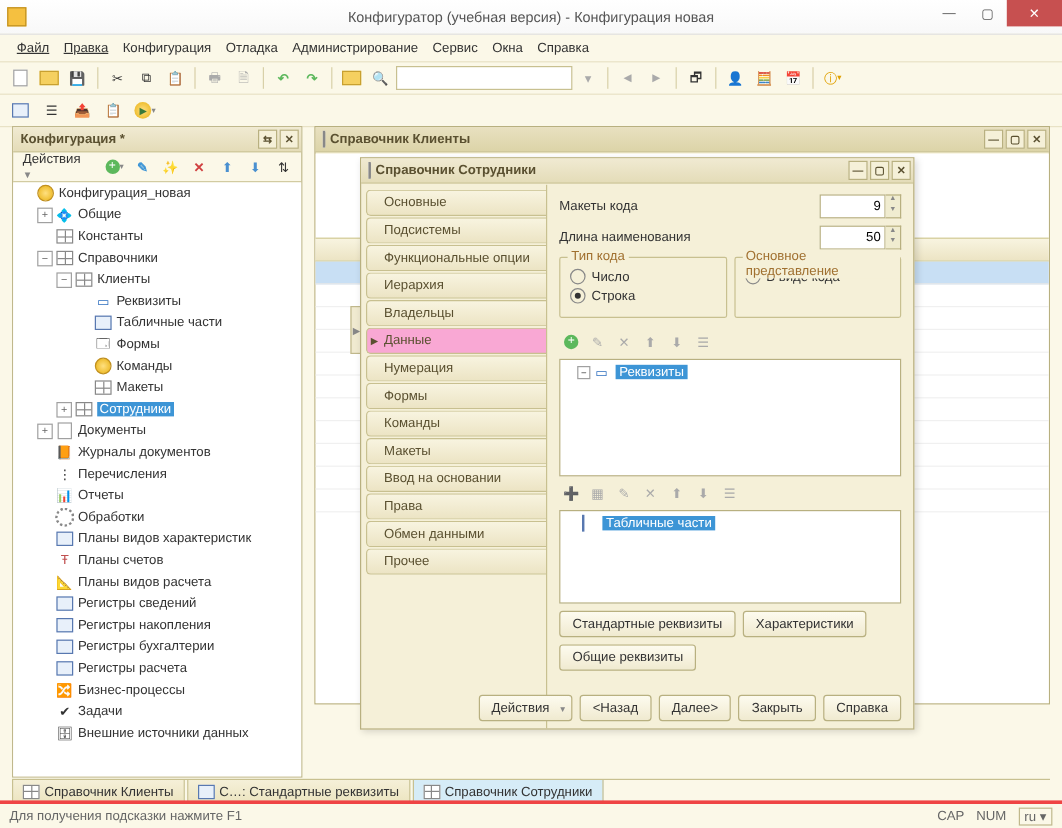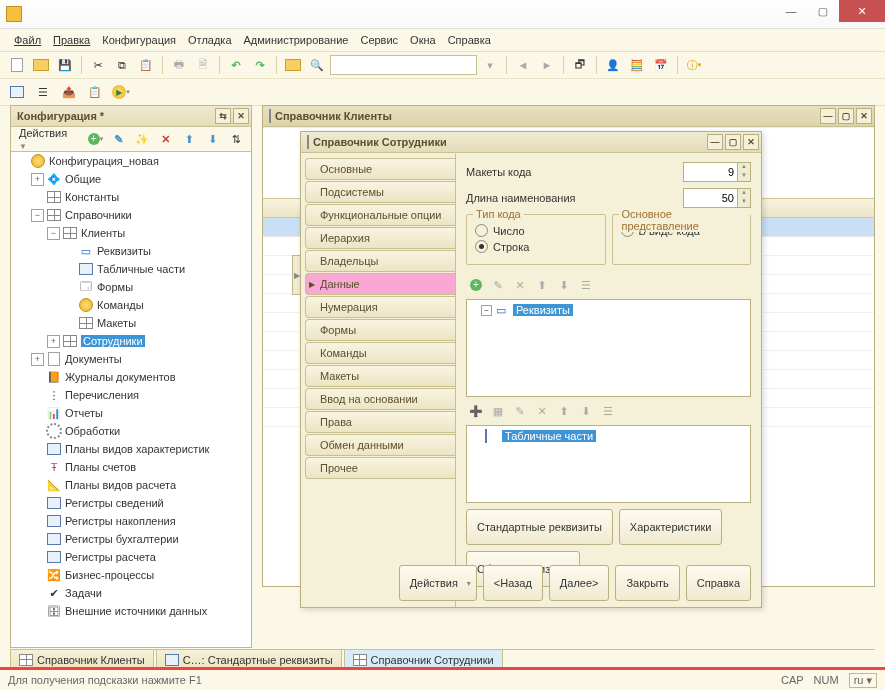--- a/index.html
+++ b/index.html
@@ -64,21 +64,21 @@
 .twocol>div{flex:1}
 .mini-tb{display:flex;gap:2px;margin:4px 0}
 .mini-tb .tbtn{width:18px;height:18px}
 .listbox{border:1px solid #b8b080;background:#fff;height:92px;padding:2px}
 .listbox.short{height:72px}
 .listrow{display:flex;align-items:center;height:16px}
 .listrow .exp{width:9px;height:9px;border:1px solid #a0a0a0;font-size:8px;display:flex;align-items:center;justify-content:center;margin:0 4px 0 12px}
 .listrow .ico{width:14px;height:12px;margin-right:3px}
 .listrow .txt.sel{background:#3d95d6;color:#fff;padding:0 3px}
 .btnrow{display:flex;gap:6px;margin-top:6px}
-.btn{height:36px;border:1px solid #b8b080;background:linear-gradient(#fdfbef,#f0ead0);border-radius:3px;padding:0 10px;display:flex;align-items:center;font:inherit;color:#333}
+.btn{height:22px;border:1px solid #b8b080;background:linear-gradient(#fdfbef,#f0ead0);border-radius:3px;padding:0 10px;display:flex;align-items:center;font:inherit;color:#333}
 .footer-nav{position:absolute;bottom:6px;left:80px;right:10px;display:flex;gap:6px;justify-content:flex-end}
 .footer-nav .btn.wdrop{padding-right:18px;position:relative}
 .footer-nav .btn.wdrop::after{content:"▾";position:absolute;right:5px;font-size:8px;color:#888}
 .bottom-tabs{position:absolute;left:10px;right:10px;bottom:20px;height:20px;display:flex;border-top:1px solid #c8c090}
 .btab{height:19px;border:1px solid #c8c090;border-top:none;background:linear-gradient(#f5f0d8,#ece4c0);display:flex;align-items:center;padding:0 8px;gap:4px;margin-right:2px}
 .btab.active{background:#d6ecf7}
 .statusbar{position:absolute;left:0;right:0;bottom:0;height:20px;border-top:3px solid #ef4444;display:flex;align-items:center;padding:0 8px;color:#666}
 .statusbar .sright{position:absolute;right:8px;display:flex;gap:10px;align-items:center}
 .handle{position:absolute;left:292px;top:150px;width:8px;height:38px;border:1px solid #c0b88c;background:#f0ead0;display:flex;align-items:center;justify-content:center;font-size:8px;color:#888}
 
@@ -92,20 +92,21 @@
 .i-blue{color:#3d95d6;font-weight:bold}
 .i-red{color:#d04040;font-weight:bold}
 .i-arr{color:#5cb85c;font-weight:bold}
 .i-gray{color:#aaa}
 </style>
 </head>
 <body>
 
 <div class="titlebar">
   <div class="icon"></div>
+  <div class="title">Конфигуратор (учебная версия) - Конфигурация новая</div>
   <div class="winbtns">
     <div class="winbtn">—</div>
     <div class="winbtn">▢</div>
     <div class="winbtn close">✕</div>
   </div>
 </div>
 
 <div class="menubar">
   <span><u>Файл</u></span>
   <span><u>Правка</u></span>

